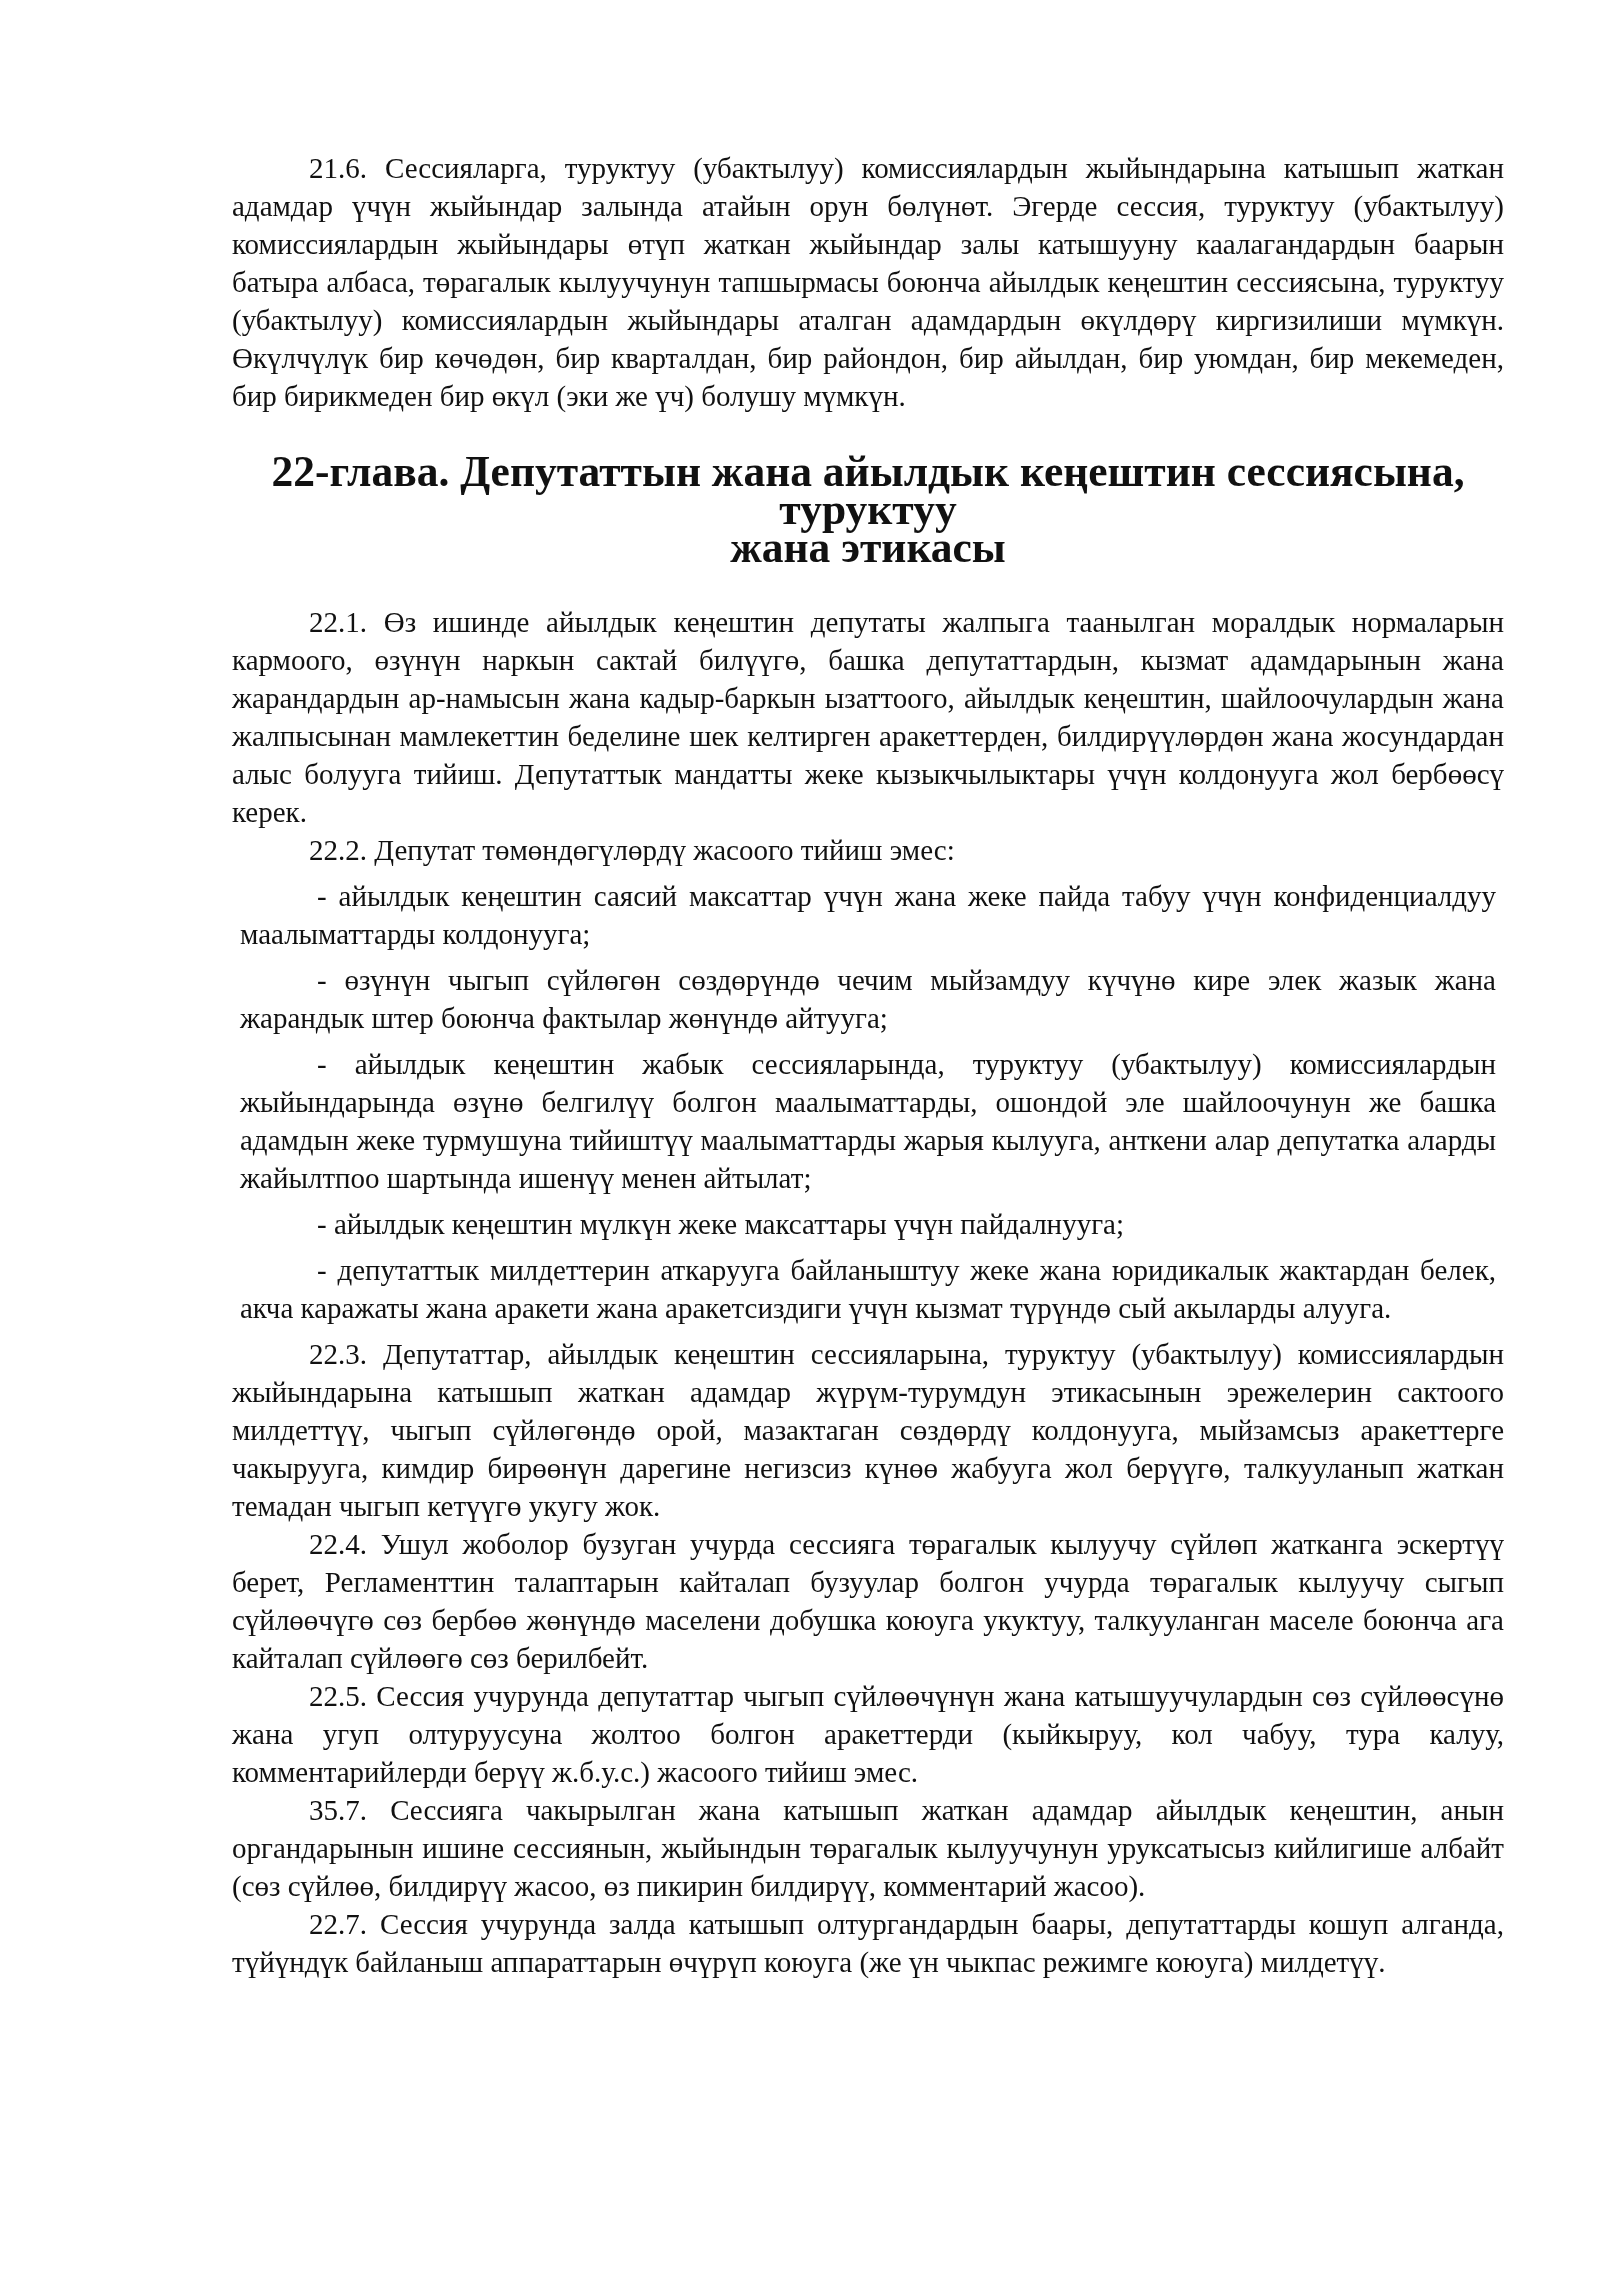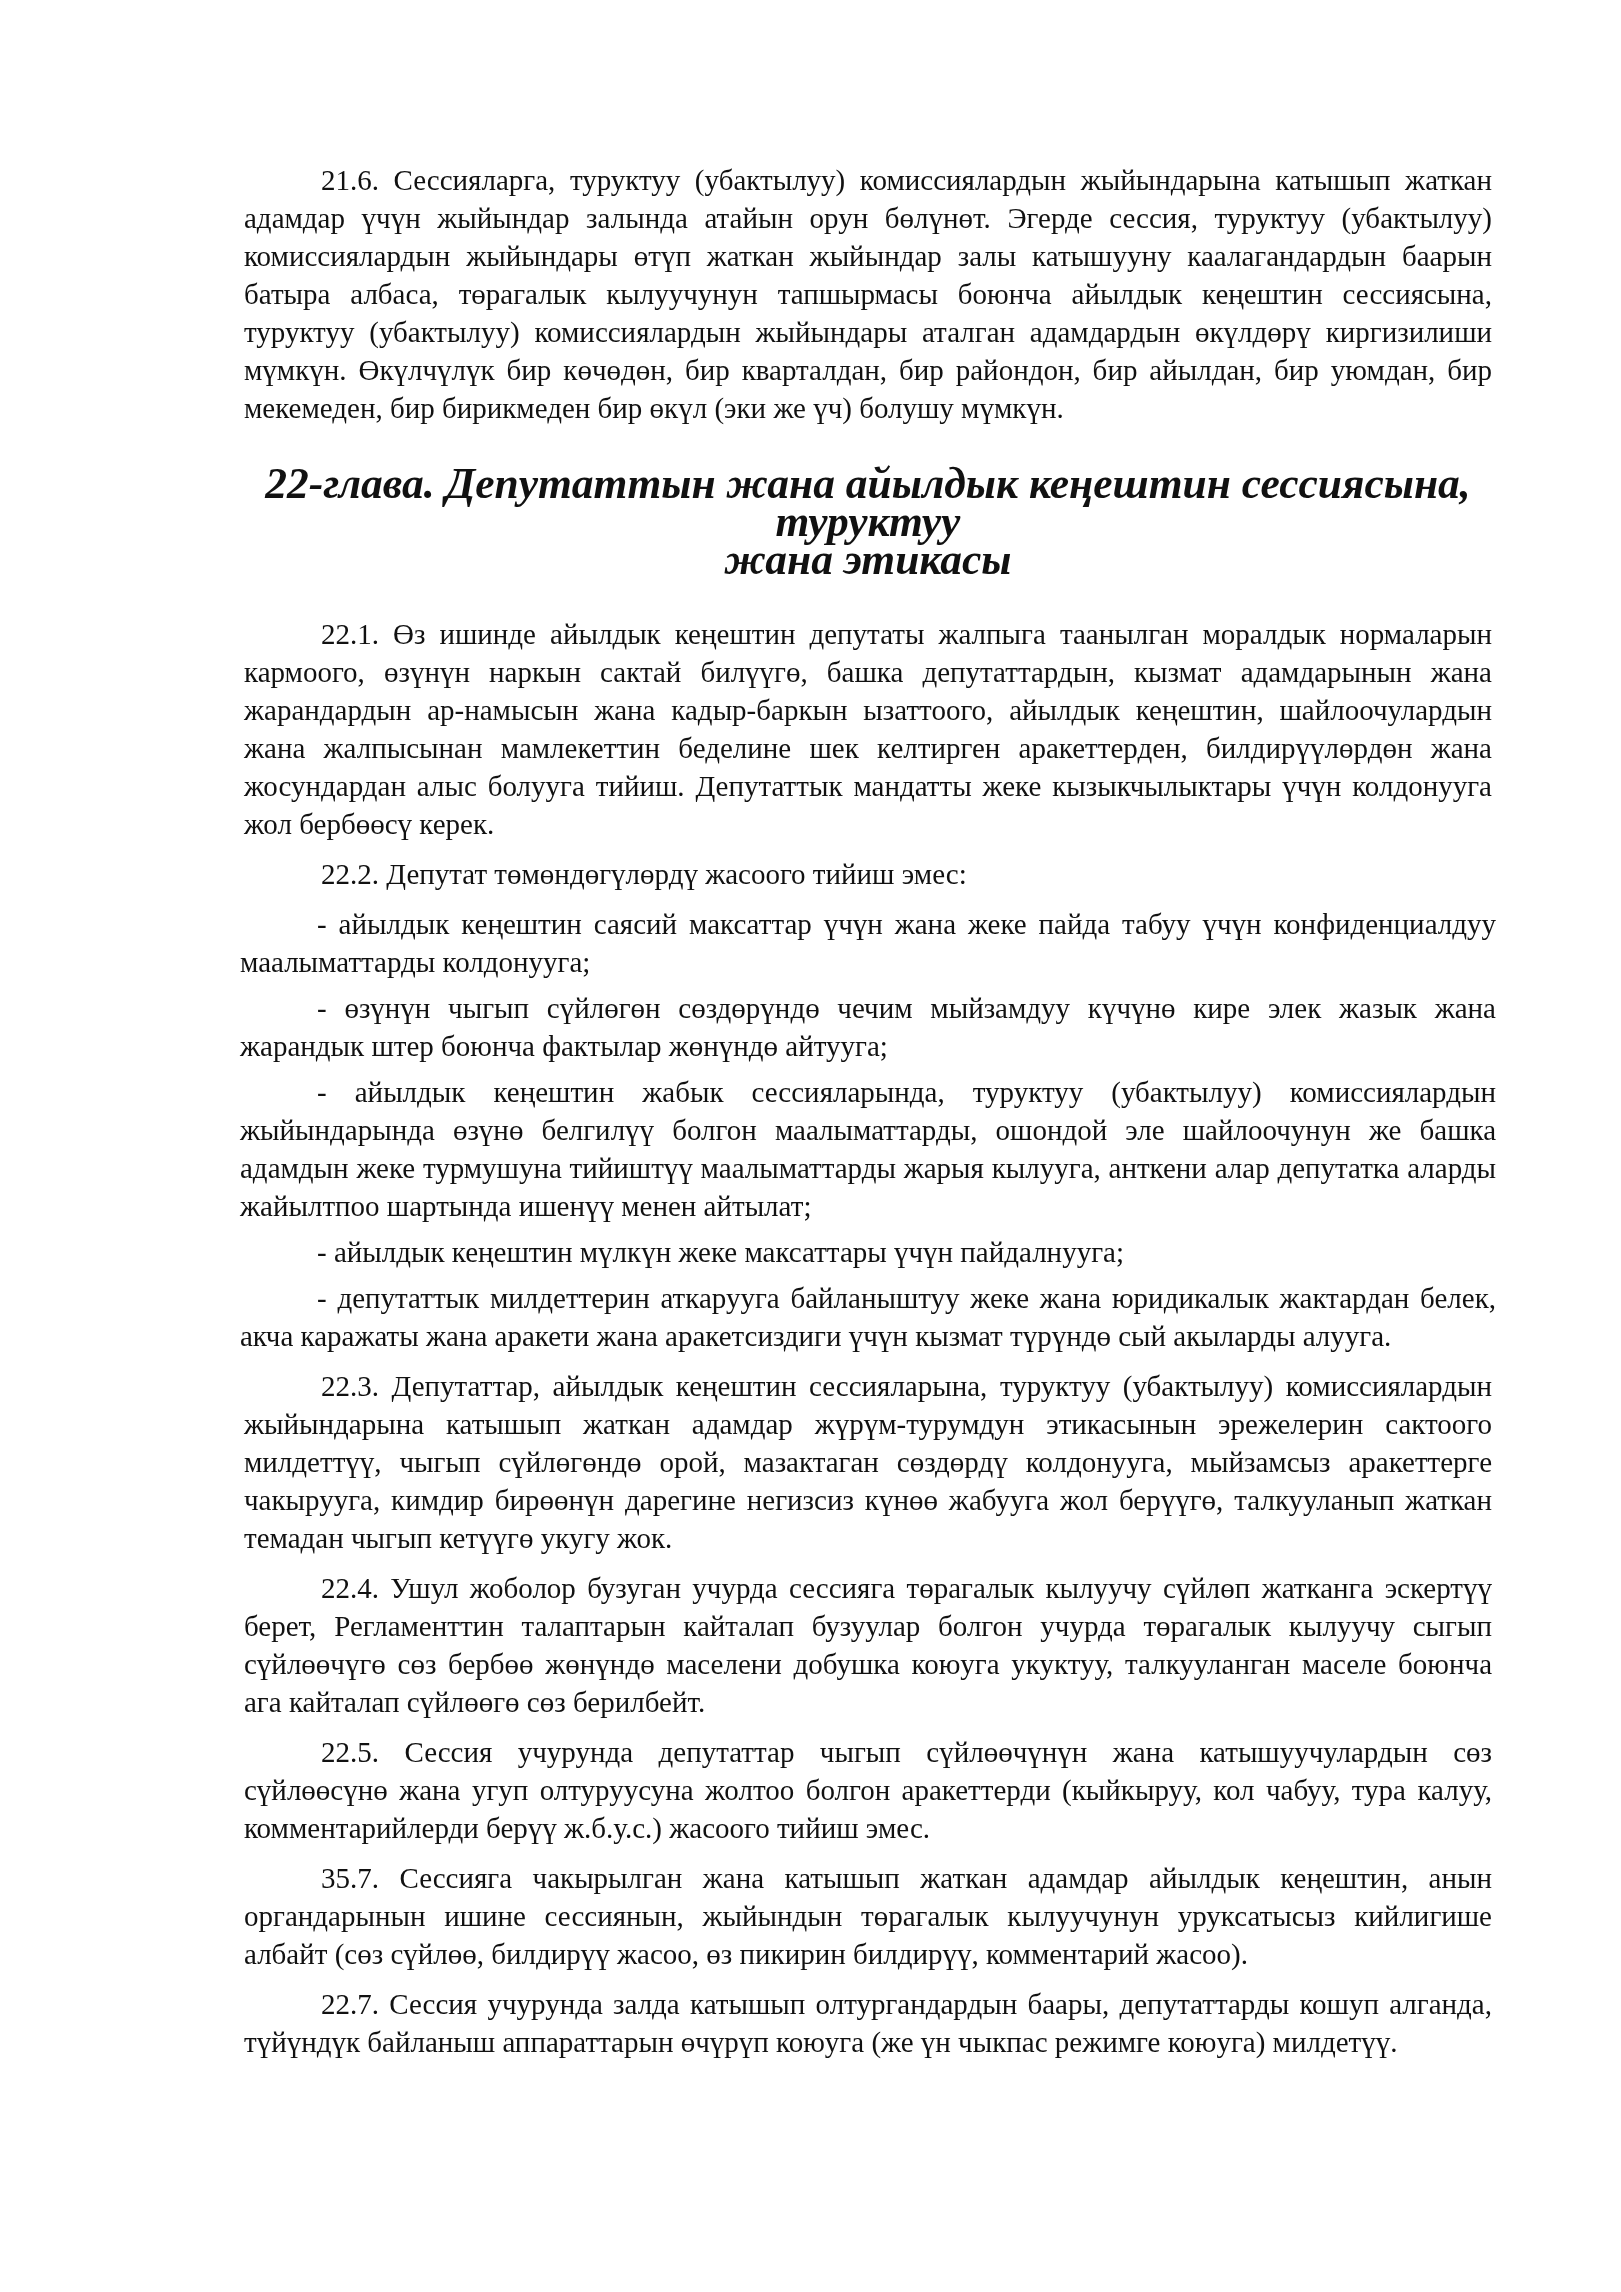--- a/index.html
+++ b/index.html
@@ -17,30 +17,29 @@
       position: absolute;
       left: 232px;
       top: 149px;
       width: 1272px;
       font-family: "Liberation Serif", "DejaVu Serif", serif;
       font-size: 29px;
       line-height: 38px;
       color: #111111;
     }
     .para {
-      margin: 12px;
+      margin: 0;
       text-align: justify;
       text-indent: 77px;
     }
     .heading {
       margin: 37px 0 0 0;
       text-align: center;
       font-weight: bold;
       line-height: 38px;
-      font-style: italic;
     }
     .heading .hline {
       display: block;
     }
     .section {
       margin-top: 37px;
     }
     .li {
       margin: 8px;
       text-align: justify;

